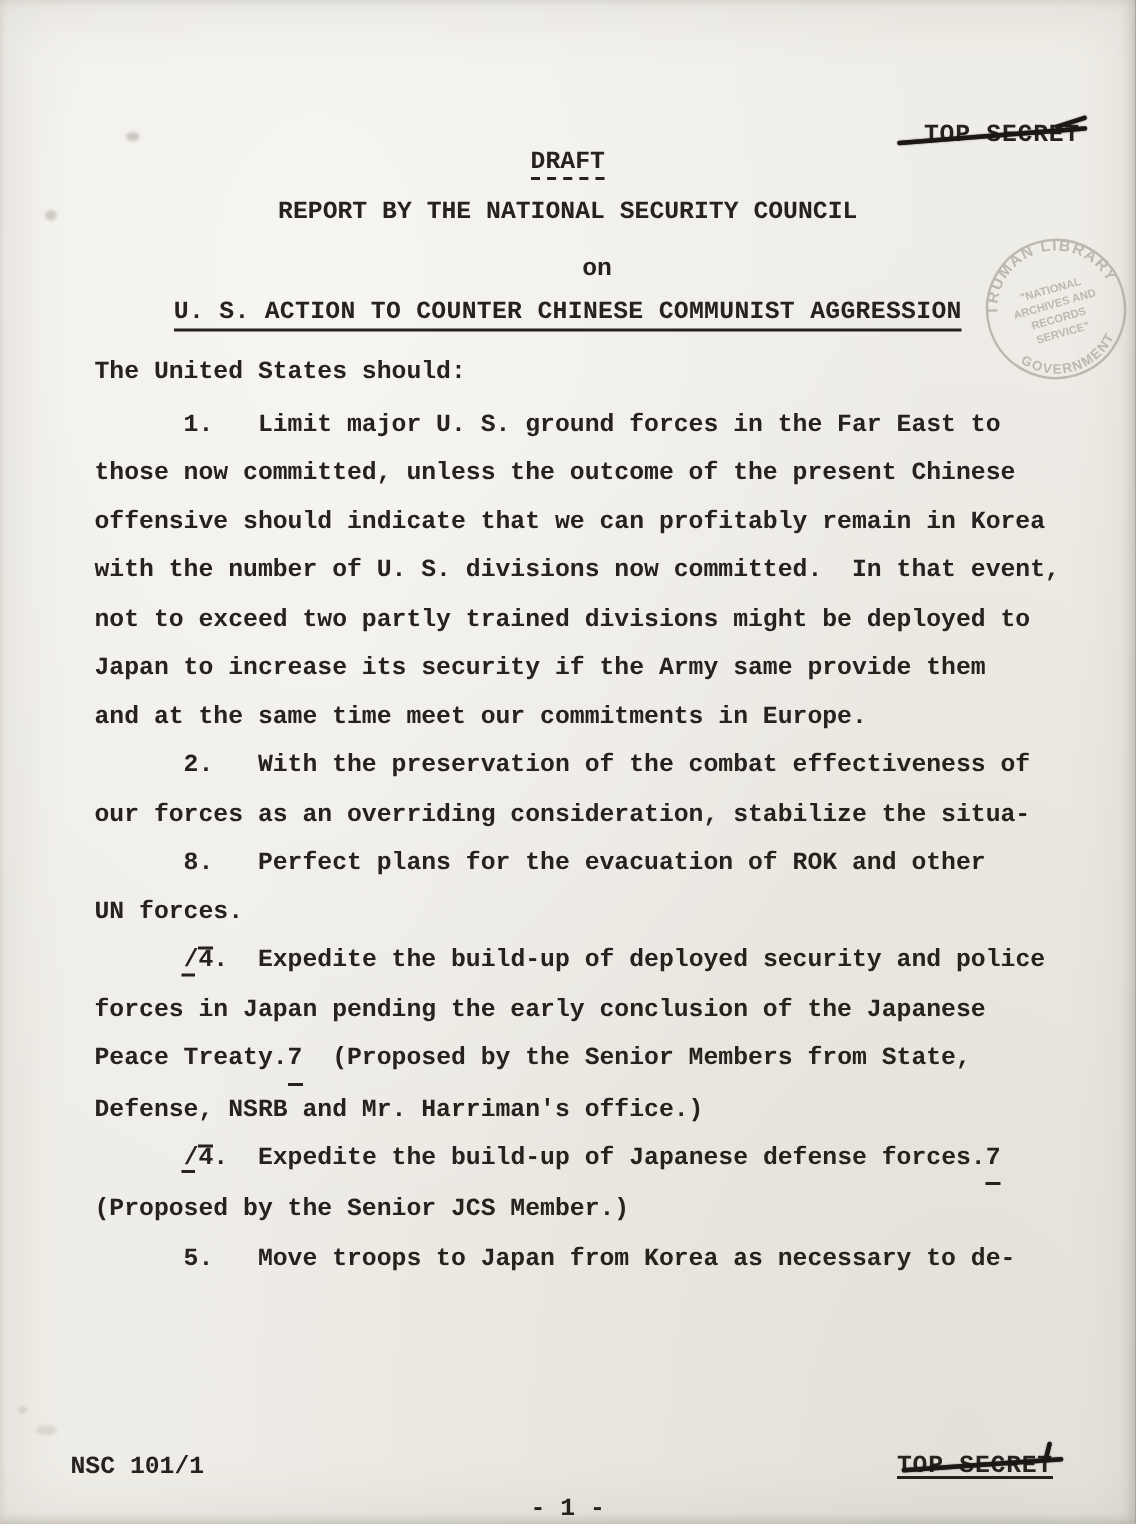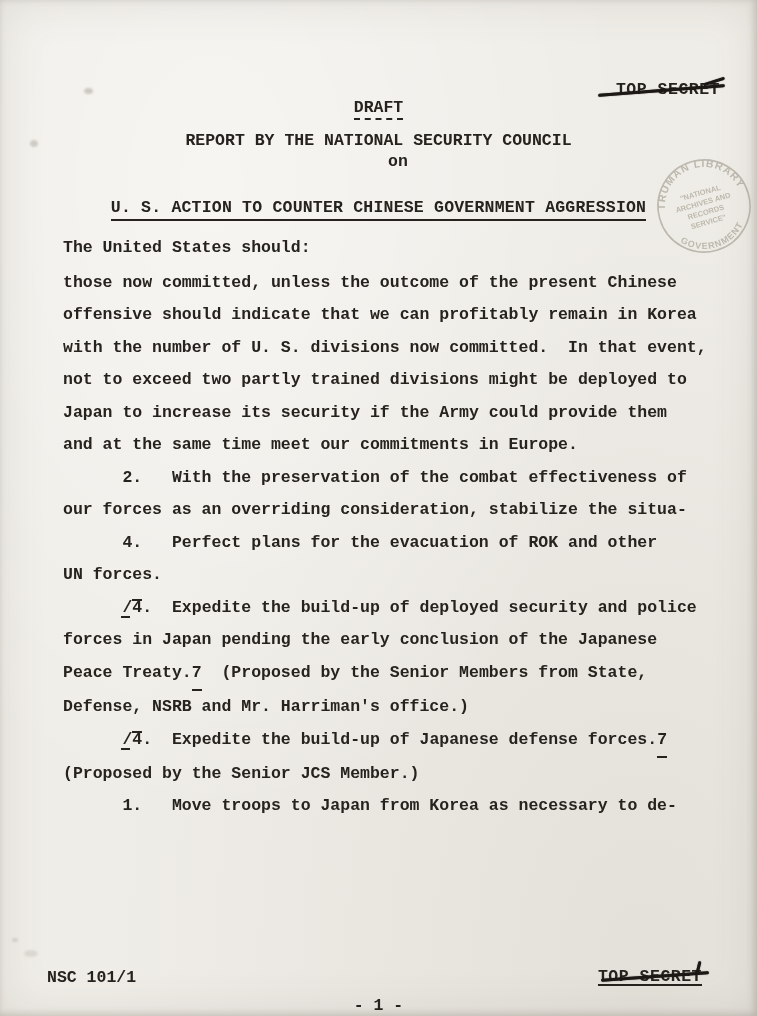--- a/index.html
+++ b/index.html
@@ -19,21 +19,21 @@
     font-size:16.5px;
   }
   .abs { position:absolute; }
   .centered { left:0; right:0; text-align:center; line-height:1.2; }
 
   
   .classification-top { top:80px; right:37px; line-height:1.2; letter-spacing:.5px; }
   .draft { top:98px; }
   .draft span { border-bottom:2.5px dashed #26221d; padding-bottom:1px;margin-top:23px; }
   .report-line { top:131px; }
-  .on-label { top:152px;padding-left:39px; }
+  .on-label { top:169px;padding-left:39px; }
   .doc-title { top:198px; }
   .doc-title span { border-bottom:2px solid #26221d; padding-bottom:2px; letter-spacing:.2px; }
 
   
   .body-text { left:63px; top:232px; }
   .line { line-height:32.47px; white-space:pre; }
   .line.intro { margin-bottom:2.5px; }
 
   
   .bracket-open { position:relative; display:inline-block; }
@@ -70,55 +70,56 @@
 
 <div class="page">
 
   <div class="abs classification-top">TOP SECRET</div>
   <div class="abs strike strike-top"></div>
   <div class="abs strike strike-top-flourish"></div>
 
   <div class="abs centered draft"><span>DRAFT</span></div>
   <div class="abs centered report-line">REPORT BY THE NATIONAL SECURITY COUNCIL</div>
   <div class="abs centered on-label">on</div>
-  <div class="abs centered doc-title"><span>U. S. ACTION TO COUNTER CHINESE GOVERNMENT AGGRESSION</span></div>
+  <div class="abs centered doc-title"><span>U. S. ACTION TO COUNTER CHINESE COMMUNIST AGGRESSION</span></div>
 
   <svg class="abs stamp" viewBox="0 0 100 100">
     <defs>
       <path id="arcT" d="M 11,50 A 39,39 0 0 1 89,50"></path>
       <path id="arcB" d="M 7,50 A 43,43 0 0 0 93,50"></path>
     </defs>
     <circle cx="50" cy="50" r="46" fill="none" stroke="#968f80" stroke-width="1.6"></circle>
     <text font-size="10.5" letter-spacing="1"><textPath href="#arcT" startOffset="50%" text-anchor="middle">TRUMAN LIBRARY</textPath></text>
     <text font-size="9" letter-spacing="1"><textPath href="#arcB" startOffset="50%" text-anchor="middle">GOVERNMENT</textPath></text>
     <text x="50" y="39" font-size="7.5" text-anchor="middle">"NATIONAL</text>
     <text x="50" y="49" font-size="7.5" text-anchor="middle">ARCHIVES AND</text>
     <text x="50" y="59" font-size="7.5" text-anchor="middle">RECORDS</text>
     <text x="50" y="69" font-size="7.5" text-anchor="middle">SERVICE"</text>
   </svg>
 
   <div class="abs body-text">
     <div class="line intro">The United States should:</div>
+    <div class="line">      1.   Limit major U. S. ground forces in the Far East to</div>
     <div class="line">those now committed, unless the outcome of the present Chinese</div>
     <div class="line">offensive should indicate that we can profitably remain in Korea</div>
     <div class="line">with the number of U. S. divisions now committed.  In that event,</div>
     <div class="line">not to exceed two partly trained divisions might be deployed to</div>
-    <div class="line">Japan to increase its security if the Army could provide them</div>
+    <div class="line">Japan to increase its security if the Army same provide them</div>
     <div class="line">and at the same time meet our commitments in Europe.</div>
     <div class="line">      2.   With the preservation of the combat effectiveness of</div>
     <div class="line">our forces as an overriding consideration, stabilize the situa-</div>
-    <div class="line">      4.   Perfect plans for the evacuation of ROK and other</div>
+    <div class="line">      8.   Perfect plans for the evacuation of ROK and other</div>
     <div class="line">UN forces.</div>
     <div class="line"><span>      </span><span class="bracket-open">/</span><span class="bracket-num">4.</span><span>  Expedite the build-up of deployed security and police</span></div>
     <div class="line">forces in Japan pending the early conclusion of the Japanese</div>
     <div class="line"><span>Peace Treaty.</span><span class="bracket-close">7</span><span>  (Proposed by the Senior Members from State,</span></div>
     <div class="line">Defense, NSRB and Mr. Harriman's office.)</div>
     <div class="line"><span>      </span><span class="bracket-open">/</span><span class="bracket-num">4.</span><span>  Expedite the build-up of Japanese defense forces.</span><span class="bracket-close">7</span></div>
     <div class="line">(Proposed by the Senior JCS Member.)</div>
-    <div class="line">      1.   Move troops to Japan from Korea as necessary to de-</div>
+    <div class="line">      5.   Move troops to Japan from Korea as necessary to de-</div>
   </div>
 
   <div class="abs doc-ref">NSC 101/1</div>
   <div class="abs classification-bottom">TOP SECRET</div>
   <div class="abs strike strike-bottom"></div>
   <div class="abs strike strike-tick"></div>
   <div class="abs centered page-number">- 1 -</div>
 
   <div class="abs speck speck-1"></div>
   <div class="abs speck speck-2"></div>

